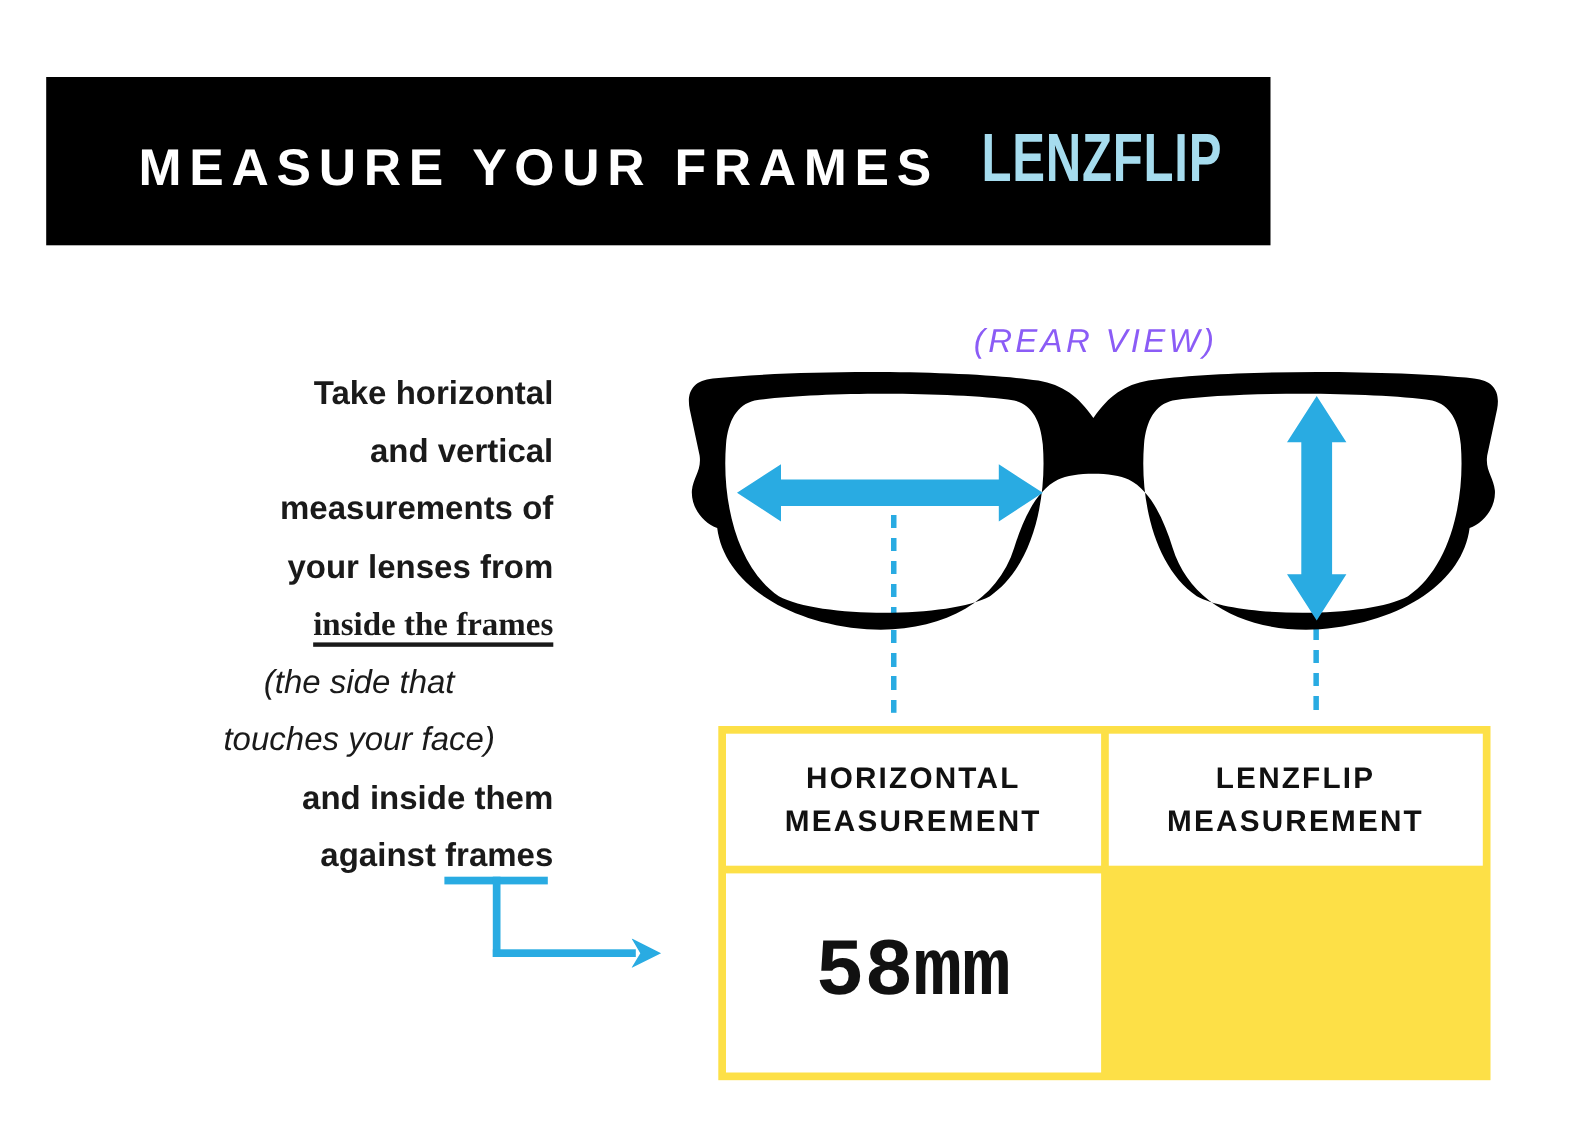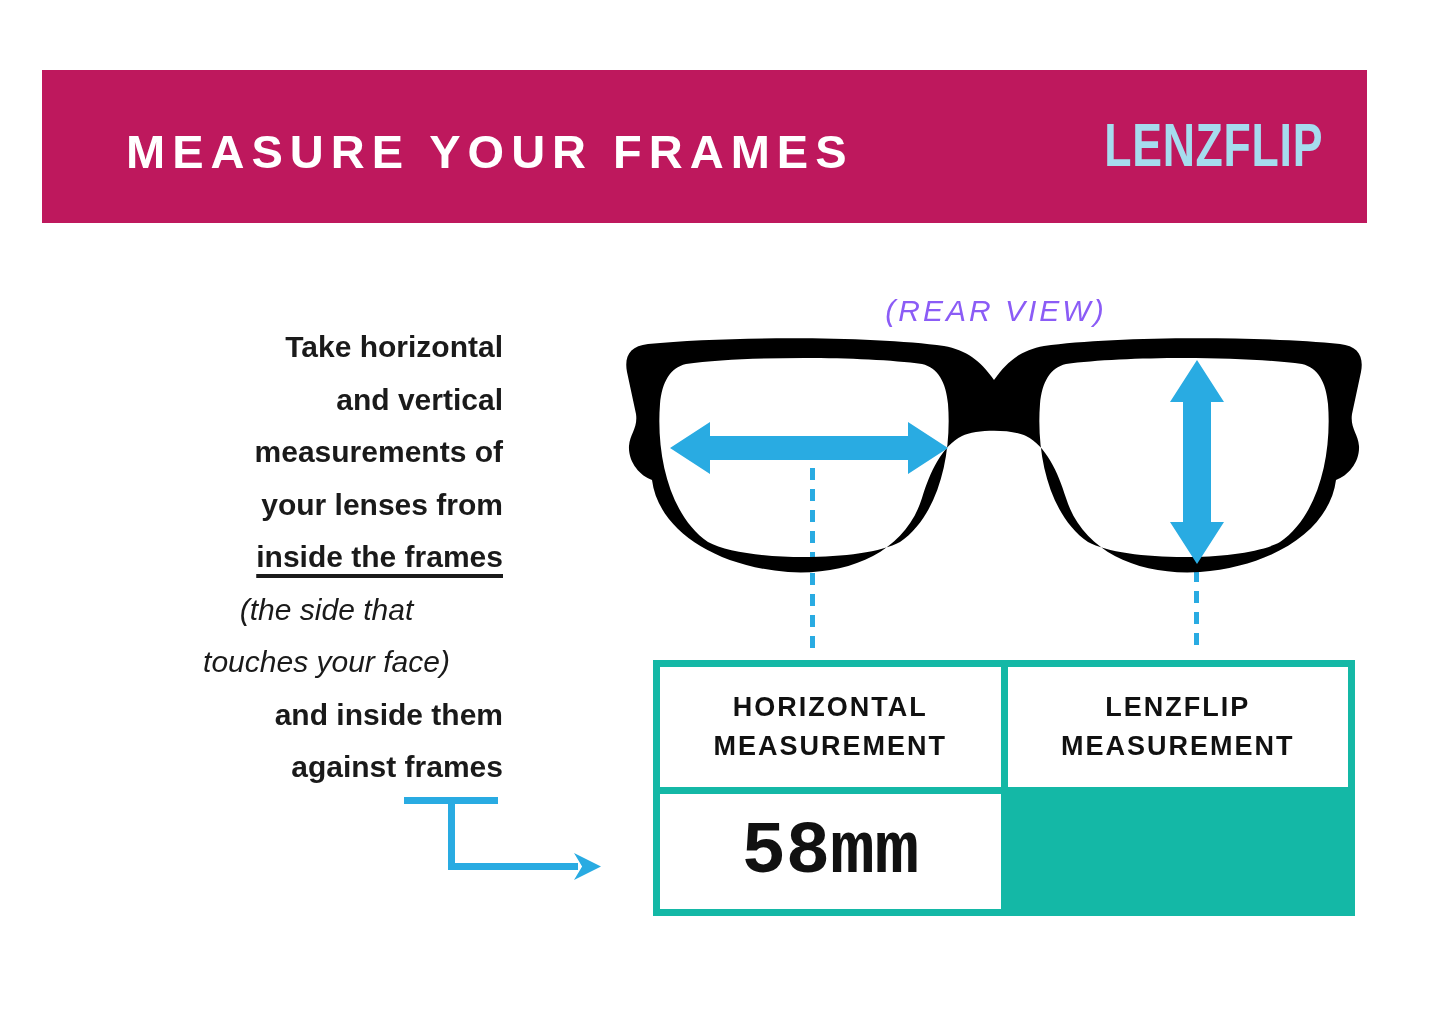--- a/index.html
+++ b/index.html
@@ -2,40 +2,40 @@
 <html><head>
 <meta charset="utf-8">
 <style>
   html,body{margin:0;padding:0;background:#ffffff;}
   .canvas{
     position:relative;width:1445px;height:1022px;background:#ffffff;overflow:hidden;
     font-family:"Liberation Sans",sans-serif;color:#111111;
   }
 
   
-  .banner{position:absolute;left:42px;top:70px;width:1325px;height:153px;background:#be185d;}
+  .banner{position:absolute;left:42px;top:70px;width:1113px;height:153px;background:#000000;}
   .banner-title{
     position:absolute;left:84px;top:50%;transform:translateY(-42%);
     font-size:47px;font-weight:700;letter-spacing:7px;color:#ffffff;white-space:nowrap;
   }
   .banner-logo{
     position:absolute;right:44px;top:50%;transform:translateY(-54%) scaleX(0.72);
     transform-origin:right center;
     font-size:62px;font-weight:700;letter-spacing:1px;color:#A6DCEE;white-space:nowrap;
   }
 
   
   .instructions{
-    position:absolute;left:150px;top:321px;width:353px;text-align:right;
+    position:absolute;left:150px;top:332px;width:353px;text-align:right;
     font-size:30px;line-height:52.5px;color:#1a1a1a;
   }
   .instructions .b{font-weight:700;}
   .instructions .i{font-style:italic;font-weight:400;text-align:center;}
   .instructions .u{
-    text-decoration:underline;text-decoration-thickness:4px;text-underline-offset:7px;
+    text-decoration:underline;text-decoration-thickness:4px;text-underline-offset:7px;font-family:Liberation Serif, serif;
   }
 
   
   .conn{position:absolute;background:#29ABE2;}
   .conn-top{left:404px;top:797px;width:94px;height:7px;}
   .conn-stem{left:448px;top:797px;width:7px;height:73px;}
   .conn-horiz{left:448px;top:863px;width:130px;height:7px;}
   .conn-head{
     position:absolute;left:574px;top:853px;width:27px;height:27px;background:#29ABE2;
     clip-path:polygon(0 0,100% 50%,0 100%,30% 50%);
@@ -51,22 +51,22 @@
   .glasses{position:absolute;left:618px;top:336px;width:752px;height:252px;z-index:2;}
   .dash{
     position:absolute;width:5px;z-index:1;
     background:repeating-linear-gradient(to bottom,#29ABE2 0 12px,transparent 12px 21px);
   }
   .dash-left{left:810px;top:468px;height:180px;}
   .dash-right{left:1194px;top:570px;height:78px;}
 
   
   .meas-table{
-    position:absolute;left:653px;top:660px;width:702px;height:256px;box-sizing:border-box;
-    background:#14b8a6;padding:7px;display:grid;
+    position:absolute;left:653px;top:660px;width:702px;height:322px;box-sizing:border-box;
+    background:#fde047;padding:7px;display:grid;
     grid-template-columns:1fr 1fr;grid-template-rows:120px 1fr;gap:7px;
   }
   .cell{background:#ffffff;display:flex;flex-direction:column;align-items:center;justify-content:center;position:relative;}
   .cell.hdr{font-size:27px;font-weight:700;letter-spacing:2px;line-height:39px;text-align:center;color:#111;}
   .cell.val{font-size:74px;font-weight:700;color:#111;font-family:Liberation Mono, monospace;}
   .note{
     position:absolute;right:7px;bottom:4px;font-size:16px;font-weight:700;color:#111;
     letter-spacing:0px;white-space:nowrap;
   }
 </style>

